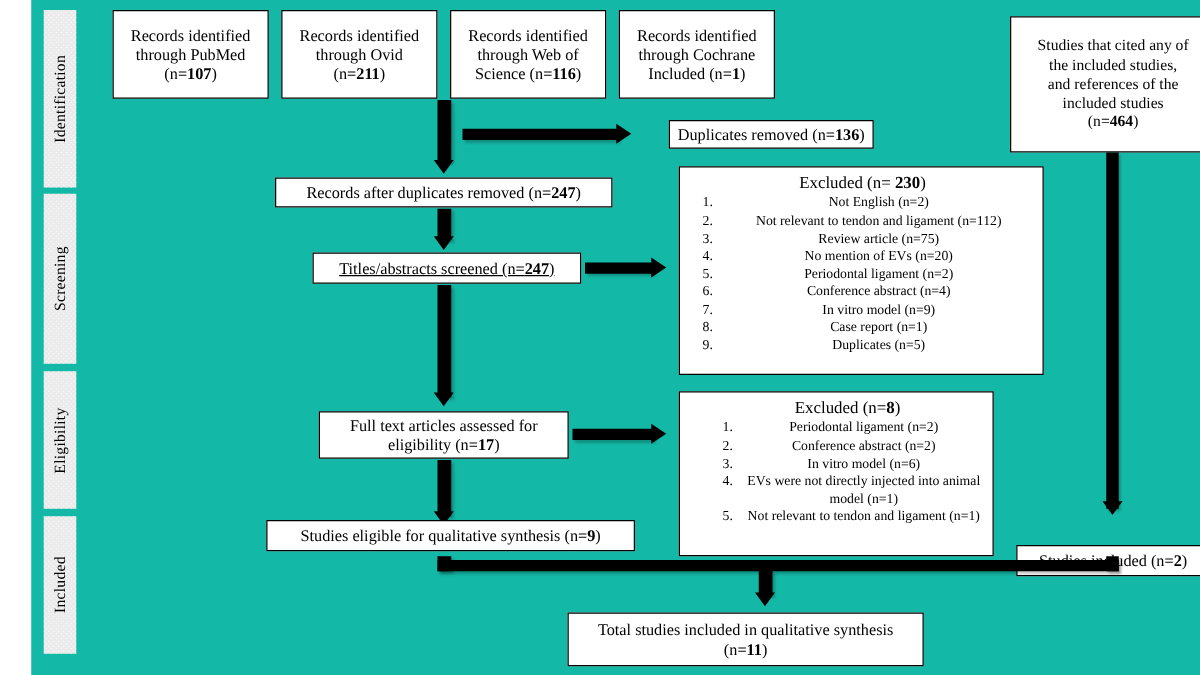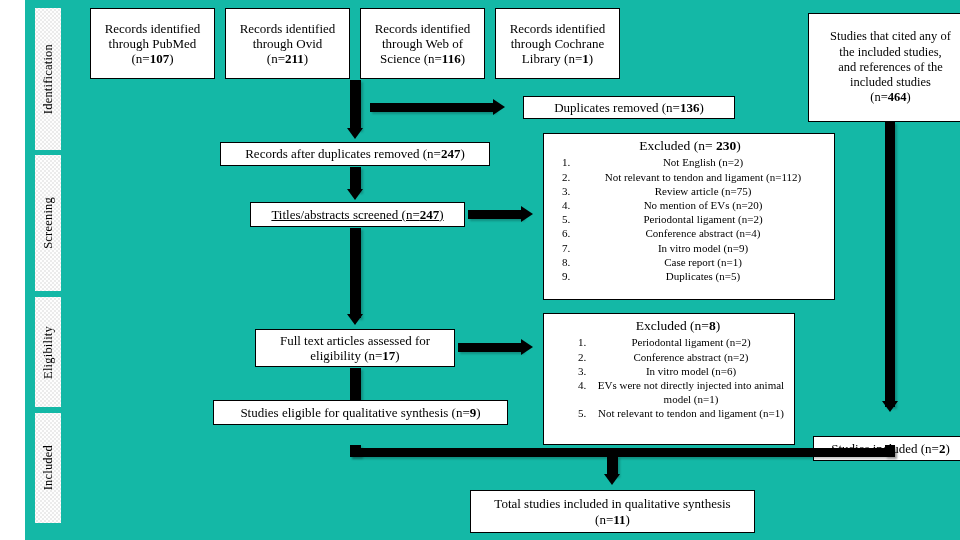--- a/index.html
+++ b/index.html
@@ -141,41 +141,41 @@
       <span>Records identified</span><br>
       <span>through Web of</span><br>
       <span>Science (n=</span><b>116</b><span>)</span>
     </span>
   </div>
 
   <div class="box" style="left:470px; top:8px; width:125px; height:71px;">
     <span>
       <span>Records identified</span><br>
       <span>through Cochrane</span><br>
-      <span>Library (n=</span><b>1</b><span>)</span>
+      <span>Included (n=</span><b>1</b><span>)</span>
     </span>
   </div>
 
   <div class="box" style="left:783px; top:13px; width:165px; height:109px; font-size:12.5px; line-height:1.22;">
     <span>
       <span>Studies that cited any of</span><br>
       <span>the included  studies,</span><br>
       <span>and references of the</span><br>
       <span>included  studies</span><br>
       <span>(n=</span><b>464</b><span>)</span>
     </span>
   </div>
 
   <div class="vline shadow-v" style="left:325px; top:80px; width:11px; height:50px;"></div>
   <div class="arrow-down" style="left:322px; top:128px;"></div>
 
   <div class="hline shadow-v" style="left:345px; top:103px; width:125px; height:9px;"></div>
   <div class="arrow-right" style="left:468px; top:99px;"></div>
 
-  <div class="box" style="left:498px; top:96px; width:212px; height:23px;">
+  <div class="box" style="left:510px; top:96px; width:164px; height:23px;">
     <span>
       <span>Duplicates removed (n=</span><b>136</b><span>)</span>
     </span>
   </div>
 
   <div class="box" style="left:195px; top:142px; width:270px; height:24px;">
     <span>
       <span>Records after duplicates removed (n=</span><b>247</b><span>)</span>
     </span>
   </div>
@@ -231,21 +231,21 @@
       <li>Conference abstract (n=2)</li>
       <li>In vitro model (n=6)</li>
       <li>EVs  were  not directly injected into animal  model (n=1)</li>
       <li>Not relevant to tendon and ligament (n=1)</li>
     </ol>
   </div>
 
   <div class="vline shadow-v" style="left:325px; top:368px; width:11px; height:45px;"></div>
   <div class="arrow-down" style="left:322px; top:409px;"></div>
 
-  <div class="box" style="left:188px; top:400px; width:295px; height:25px;">
+  <div class="box" style="left:188px; top:416px; width:295px; height:25px;">
     <span>
       <span>Studies  eligible  for qualitative  synthesis (n=</span><b>9</b><span>)</span>
     </span>
   </div>
 
   <div class="vline shadow-v" style="left:860px; top:122px; width:10px; height:285px;"></div>
   <div class="arrow-down" style="left:857px; top:401px;"></div>
 
   <div class="box" style="left:788px; top:436px; width:155px; height:25px;">
     <span>
@@ -255,20 +255,20 @@
 
   <div class="vline shadow-v" style="left:325px; top:445px; width:11px; height:12px;"></div>
 
   <div class="vline shadow-v" style="left:860px; top:445px; width:10px; height:12px;"></div>
 
   <div class="hline shadow-v" style="left:325px; top:448px; width:545px; height:9px;"></div>
 
   <div class="vline shadow-v" style="left:582px; top:456px; width:11px; height:20px;"></div>
   <div class="arrow-down" style="left:579px; top:474px;"></div>
 
-  <div class="box" style="left:445px; top:490px; width:285px; height:43px;">
+  <div class="box" style="left:429px; top:490px; width:285px; height:43px;">
     <span>
       <span>Total studies included in qualitative  synthesis</span><br>
       <span>(n=</span><b>11</b><span>)</span>
     </span>
   </div>
 
 </div>
 
 </body></html>

